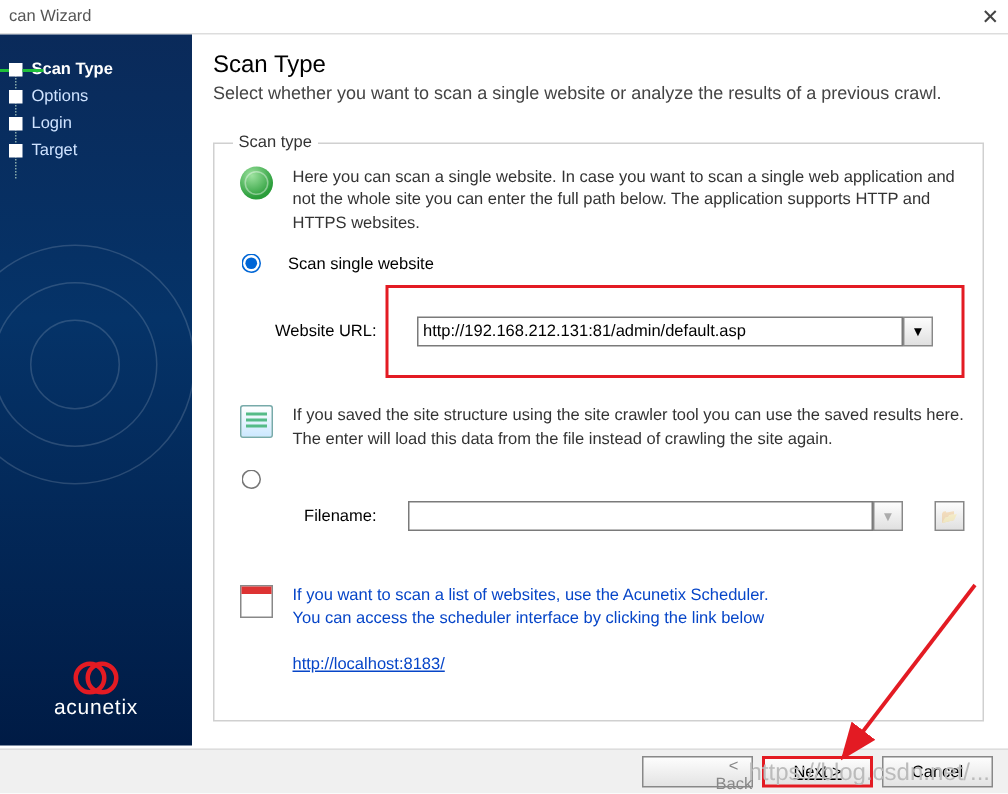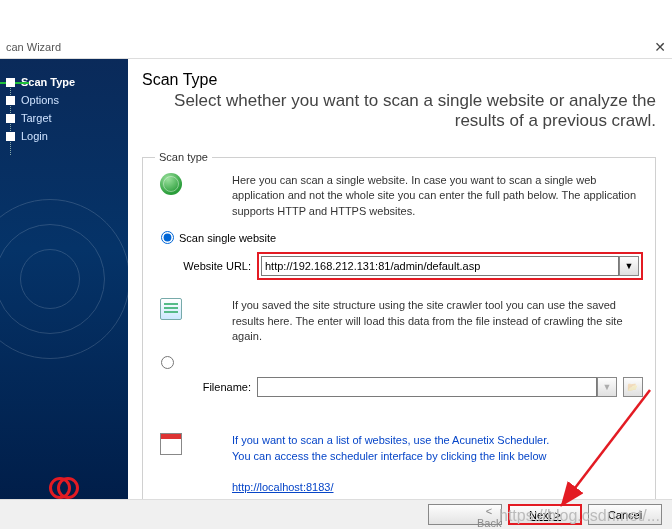--- a/index.html
+++ b/index.html
@@ -1,63 +1,63 @@
 <!DOCTYPE html>
 <html><head>
 <meta charset="utf-8">
 <style>
   * { box-sizing: border-box; margin: 0; padding: 0; }
   body { font-family: Tahoma, sans-serif; font-size: 11px; color: #000; background: #fff; width: 672px; height: 529px; position: relative; overflow: hidden; }
-  .titlebar { height: 22px; display: flex; align-items: center; justify-content: space-between; padding: 0 6px; color: #555; background: #fff; margin-top: 36px; }
+  .titlebar { height: 22px; display: flex; align-items: center; justify-content: space-between; padding: 0 6px; color: #555; background: #fff; }
   .close-x { font-size: 14px; color: #444; cursor: default; }
   .main { display: flex; height: 475px; border-top: 1px solid #ddd; }
   .sidebar { width: 128px; background: linear-gradient(180deg, #0a2a5a 0%, #053368 40%, #001b45 100%); position: relative; color: #fff; }
   .steps { padding: 14px 0 0 6px; }
   .step { display: flex; align-items: center; height: 18px; }
   .step .box { width: 9px; height: 9px; background: #fff; margin-right: 6px; position: relative; }
   .step.active .box::after { content:""; position:absolute; left:9px; top:4px; width:14px; height:2px; background:#1fbf3a; }
   .step.active .box::before { content:""; position:absolute; left:-8px; top:4px; width:8px; height:2px; background:#1fbf3a; }
   .vline { position:absolute; left: 10px; top: 24px; width: 0; height: 72px; border-left: 1px dotted #8aa; }
   .step span { font-size: 11px; }
   .step.active span { color: #fff; font-weight: bold; }
   .step span.inactive { color: #cfe3ff; }
-  .logo { position: absolute; bottom: 18px; left: 0; right:0; color: #fff; }
+  .logo { position: absolute; bottom: 18px; left: 0; right:0; text-align: center; color: #fff; }
   .logo .rings { width: 40px; height: 24px; margin: 0 auto 2px; position: relative; }
   .logo .rings::before, .logo .rings::after { content:""; position:absolute; width:16px; height:16px; border:3px solid #e31b23; border-radius:50%; top:4px; }
   .logo .rings::before { left:5px; }
   .logo .rings::after { right:5px; }
   .logo .txt { font-size: 14px; letter-spacing: 0.5px; }
   .radar { position:absolute; top:140px; left:-30px; width:160px; height:160px; opacity:0.15; }
   .radar div { position:absolute; border:1px solid #fff; border-radius:50%; }
   .r1{width:160px;height:160px;} .r2{width:110px;height:110px;left:25px;top:25px;} .r3{width:60px;height:60px;left:50px;top:50px;}
   
   .content { flex: 1; padding: 12px 16px 0 14px; }
   h1 { font-size: 16px; font-weight: normal; color: #000; margin-bottom: 2px; }
-  .subtitle { font-size: 17px; color: #444; margin-bottom: 20px; text-align: right; }
+  .subtitle { font-size: 12px; color: #444; margin-bottom: 20px; }
   fieldset { border: 1px solid #d0d0d0; padding: 10px 12px 16px; }
   legend { padding: 0 4px; color: #333; font-size: 11px; }
   .info-row { display:flex; gap:8px; margin-bottom: 12px; }
   .icon-box { width: 32px; flex-shrink: 0; display:flex; justify-content:center; }
   .globe-icon { width:22px; height:22px; border-radius:50%; background: radial-gradient(circle at 8px 6px, #9de29f, #2a9d3a 70%); position:relative; }
   .globe-icon::after { content:""; position:absolute; inset:3px; border:1px solid rgba(255,255,255,0.4); border-radius:50%; }
   .file-icon { width:22px; height:22px; background: linear-gradient(#fff,#cce8ff); border:1px solid #7aa; border-radius:2px; position:relative; }
   .file-icon::before{content:"";position:absolute;left:3px;top:4px;right:3px;height:2px;background:#5b8;box-shadow:0 4px 0 #5b8,0 8px 0 #5b8;}
   .calendar-icon { width:22px; height:22px; background:#fff; border:1px solid #888; position:relative; }
   .calendar-icon::before { content:""; position:absolute; top:0; left:0; right:0; height:5px; background:#d33; }
-  .info-text { color:#333; line-height:1.4; flex:1;margin-left:37px; }
-  .radio-row { display:flex; align-items:center; gap:5px; margin: 0 0 8px 6px; }
+  .info-text { color:#333; line-height:1.4; flex:1; }
+  .radio-row { display:flex; align-items:center; gap:18px; margin: 0 0 8px 6px; }
   .radio-row input { accent-color: #0066d6; }
   .field-row { display:flex; align-items:center; margin-left: 24px; margin-bottom: 18px; }
   .field-label { width: 78px; text-align:right; padding-right:6px; }
-  .url-wrap { border:2px solid #e31b23; padding:2px; display:flex; flex:1; }
+  .url-wrap { border:2px solid #e31b23; padding:19px; display:flex; flex:1; }
   .combo { display:flex; flex:1; }
   .combo input { flex:1; border:1px solid #7a7a7a; padding:2px 3px; font-family:inherit; font-size:11px; height:20px; }
   .combo button, .browse-btn { width:20px; height:20px; border:1px solid #888; background:linear-gradient(#fdfdfd,#e0e0e0); cursor:default; font-size:9px; display:flex; align-items:center; justify-content:center; }
   .disabled input { background:#fff; color:#888; }
-  .disabled { opacity: 1; }
+  .disabled { opacity: 1; gap: 15px; }
   .link-txt { color:#0645c8; }
   .footer { position:absolute; bottom:0; left:0; right:0; height:30px; background:#f0f0f0; border-top:1px solid #ddd; display:flex; justify-content:flex-end; align-items:center; gap:6px; padding-right:10px; }
   .btn { width:74px; height:21px; border:1px solid #888; background:linear-gradient(#fdfdfd,#e3e3e3); font-family:inherit; font-size:11px; cursor:default; }
   .btn:disabled { color:#888;padding-left:48px; }
   .btn.next { border:2px solid #e31b23;text-decoration:underline; }
   .watermark { position:absolute; bottom:4px; right:12px; color:#bbb; font-size:16px; pointer-events:none; }
 </style>
 </head>
 <body>
 
@@ -78,25 +78,25 @@
       <div class="step active">
           <div class="box"></div>
           <span>Scan Type</span>
         </div>
       <div class="step">
           <div class="box"></div>
           <span class="inactive">Options</span>
         </div>
       <div class="step">
           <div class="box"></div>
-          <span class="inactive">Target</span>
+          <span class="inactive">Login</span>
         </div>
       <div class="step">
           <div class="box"></div>
-          <span class="inactive">Login</span>
+          <span class="inactive">Target</span>
         </div>
     </div>
     <div class="logo">
       <div class="rings"></div>
       <div class="txt">acunetix</div>
     </div>
   </div>
 
   <div class="content">
     <h1>Scan Type</h1>

